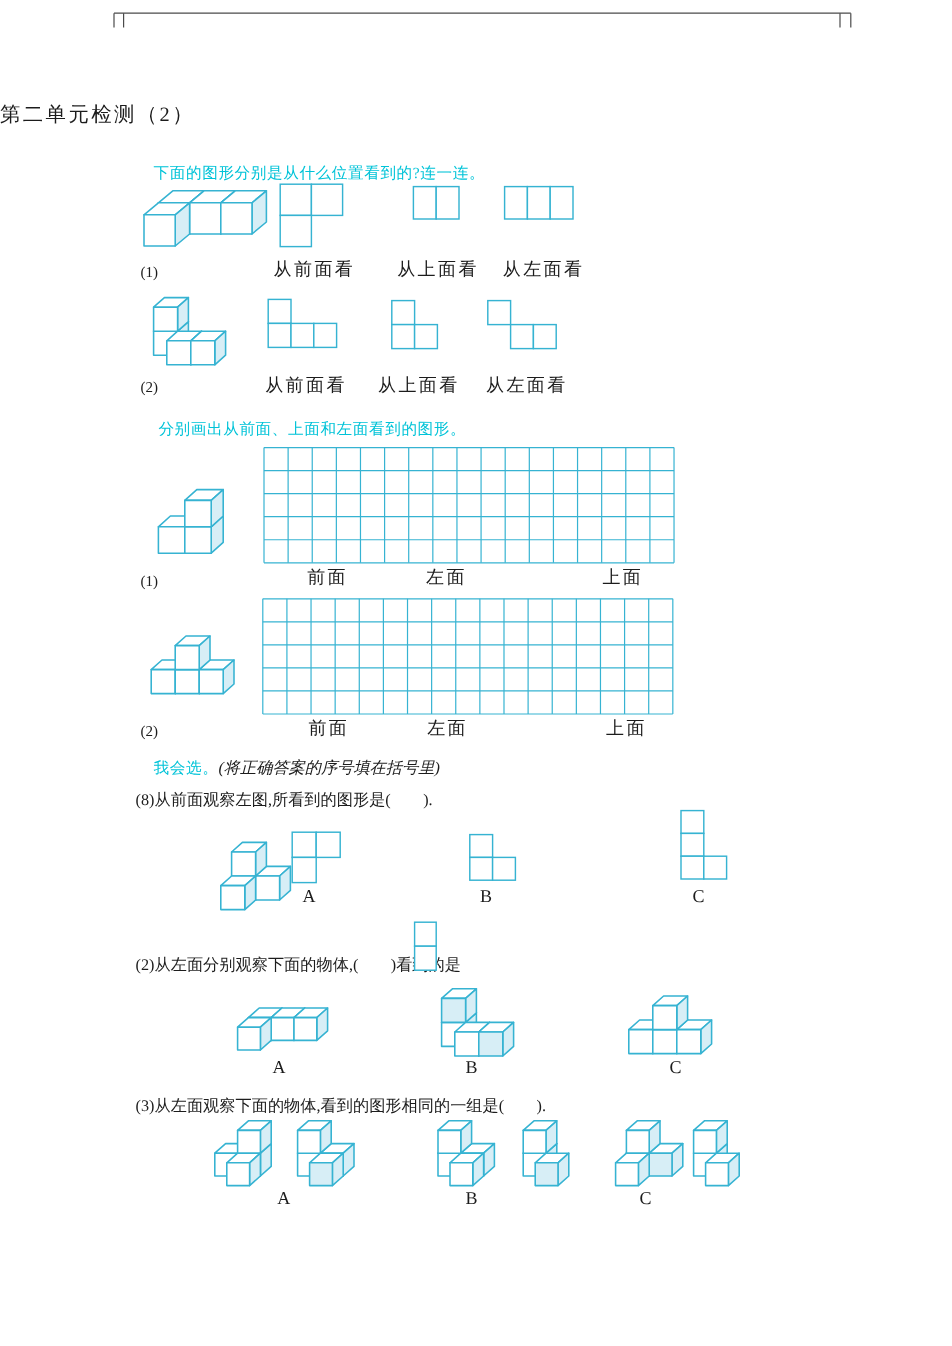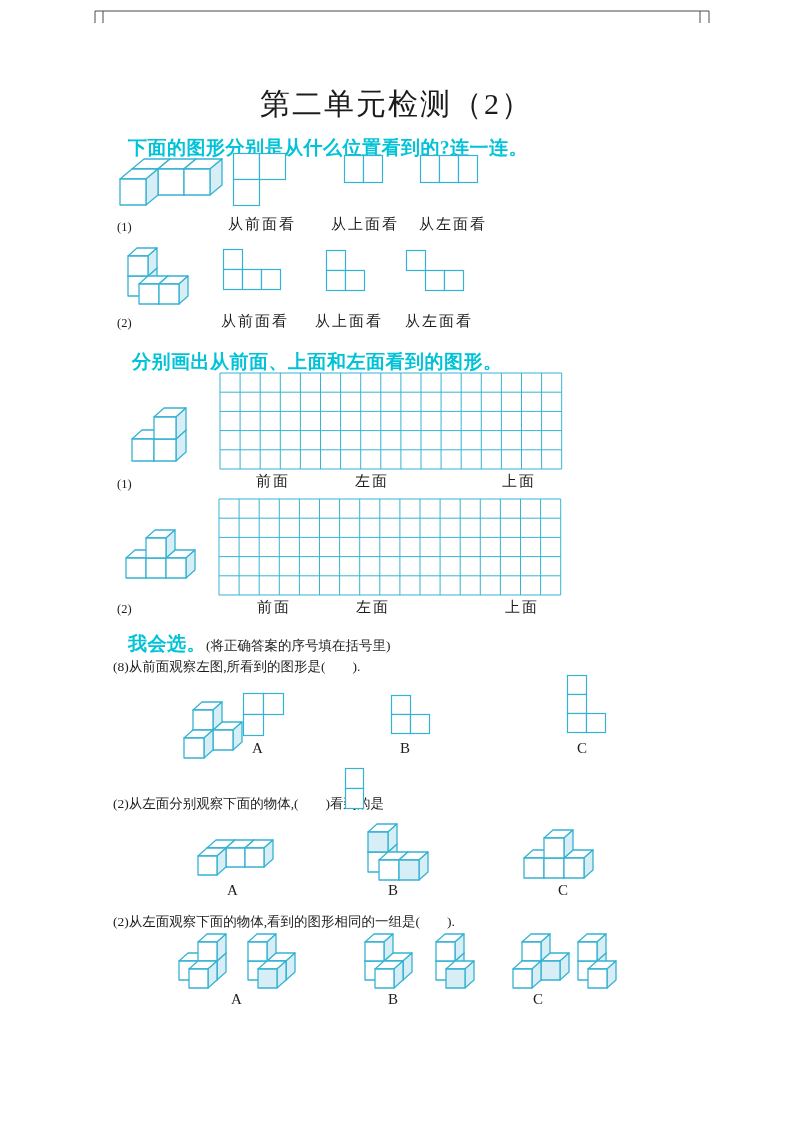--- a/index.html
+++ b/index.html
@@ -1,27 +1,27 @@
 <!DOCTYPE html>
 <html style="--accent: #00c3d8; --line: #36b3d2; --ink: #1c1c1c;"><head>
 <meta charset="utf-8">
 <style>
   html,body{margin:0;padding:0;background:#ffffff;}
   body{width:793px;height:1122px;position:relative;overflow:hidden;
        font-family:"Liberation Serif","DejaVu Serif",serif;color:var(--ink,#1c1c1c);}
   .abs{position:absolute;}
-  .title{font-size:30px;letter-spacing:2px;width:793px;text-align:center;}
-  .instr{color:var(--accent,#00c3d8);font-weight:bold;font-size:19px;letter-spacing:0.5px;}
+  .title{font-size:17px;letter-spacing:2px;width:793px;}
+  .instr{color:var(--accent,#00c3d8);font-weight:normal;font-size:13px;letter-spacing:0.5px;}
   .body-text{font-size:13.5px;}
   .num{font-size:12.5px;}
   .kai{font-size:15px;letter-spacing:2px;}
   .glabel{font-size:15px;letter-spacing:2px;}
   .opt{font-size:15px;}
   .fig svg{display:block;}
-  .heading-rest{color:var(--ink,#1c1c1c);font-weight:normal;}
+  .heading-rest{color:var(--ink,#1c1c1c);font-weight:normal;font-style:italic;}
 </style>
 </head>
 <body>
 
 <svg class="abs" style="left:0;top:0" width="793" height="30">
   <line x1="95" y1="11" x2="709" y2="11" stroke="#4a4a4a" stroke-width="1"></line>
   <line x1="95" y1="11" x2="95" y2="23" stroke="#4a4a4a" stroke-width="1"></line>
   <line x1="103" y1="11" x2="103" y2="23" stroke="#4a4a4a" stroke-width="1"></line>
   <line x1="700" y1="11" x2="700" y2="23" stroke="#4a4a4a" stroke-width="1"></line>
   <line x1="709" y1="11" x2="709" y2="23" stroke="#4a4a4a" stroke-width="1"></line>
@@ -316,21 +316,21 @@
       <rect x="40" y="-20" width="20" height="20" fill="#fff" stroke="#36b3d2" stroke-width="1.3" stroke-linejoin="round"></rect>
       <path d="M20 -40L29 -48L49 -48L40 -40Z" fill="#fff" stroke="#36b3d2" stroke-width="1.3" stroke-linejoin="round"></path>
       <path d="M40 -40L49 -48L49 -28L40 -20Z" fill="#d7eef6" stroke="#36b3d2" stroke-width="1.3" stroke-linejoin="round"></path>
       <rect x="20" y="-40" width="20" height="20" fill="#fff" stroke="#36b3d2" stroke-width="1.3" stroke-linejoin="round"></rect>
     </svg>
   </div>
 <div class="abs opt" style="left:227px;top:882px">A</div>
 <div class="abs opt" style="left:388px;top:882px">B</div>
 <div class="abs opt" style="left:558px;top:882px">C</div>
 
-<div class="abs body-text" style="left:113px;top:913px">(2)从左面观察下面的物体,看到的图形相同的一组是(　　).</div>
+<div class="abs body-text" style="left:113px;top:913px">(3)从左面观察下面的物体,看到的图形相同的一组是(　　).</div>
 
 <div class="abs fig" style="left:177px;top:932px">
     <svg width="51" height="58" viewBox="7 -56 51 58">
       <path d="M9 -27L18 -35L37 -35L28 -27Z" fill="#fff" stroke="#36b3d2" stroke-width="1.3" stroke-linejoin="round"></path>
       <path d="M28 -27L37 -35L37 -16L28 -8Z" fill="#d7eef6" stroke="#36b3d2" stroke-width="1.3" stroke-linejoin="round"></path>
       <rect x="9" y="-27" width="19" height="19" fill="#fff" stroke="#36b3d2" stroke-width="1.3" stroke-linejoin="round"></rect>
       <path d="M28 -27L37 -35L56 -35L47 -27Z" fill="#fff" stroke="#36b3d2" stroke-width="1.3" stroke-linejoin="round"></path>
       <path d="M47 -27L56 -35L56 -16L47 -8Z" fill="#d7eef6" stroke="#36b3d2" stroke-width="1.3" stroke-linejoin="round"></path>
       <rect x="28" y="-27" width="19" height="19" fill="#fff" stroke="#36b3d2" stroke-width="1.3" stroke-linejoin="round"></rect>
       <path d="M28 -46L37 -54L56 -54L47 -46Z" fill="#fff" stroke="#36b3d2" stroke-width="1.3" stroke-linejoin="round"></path>

